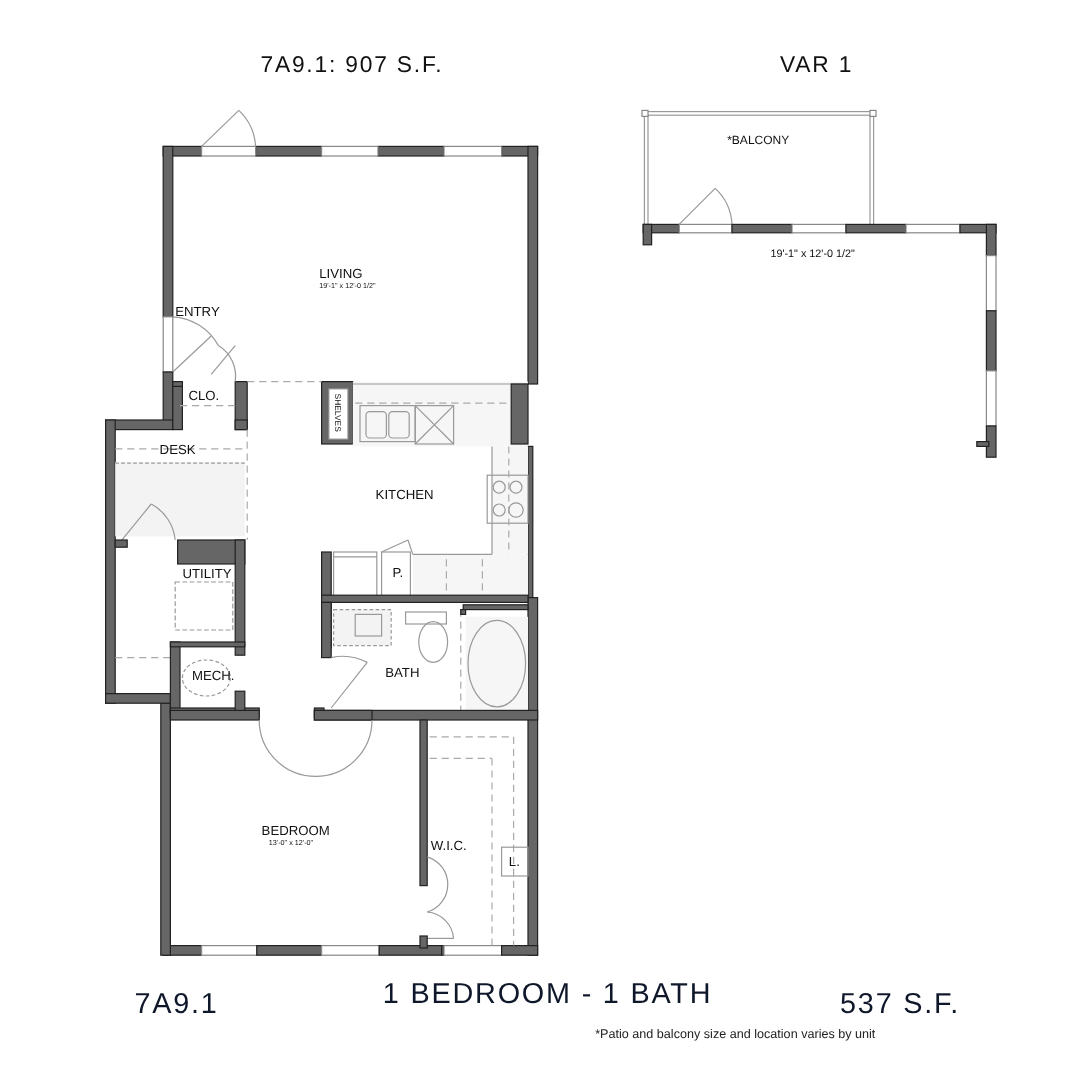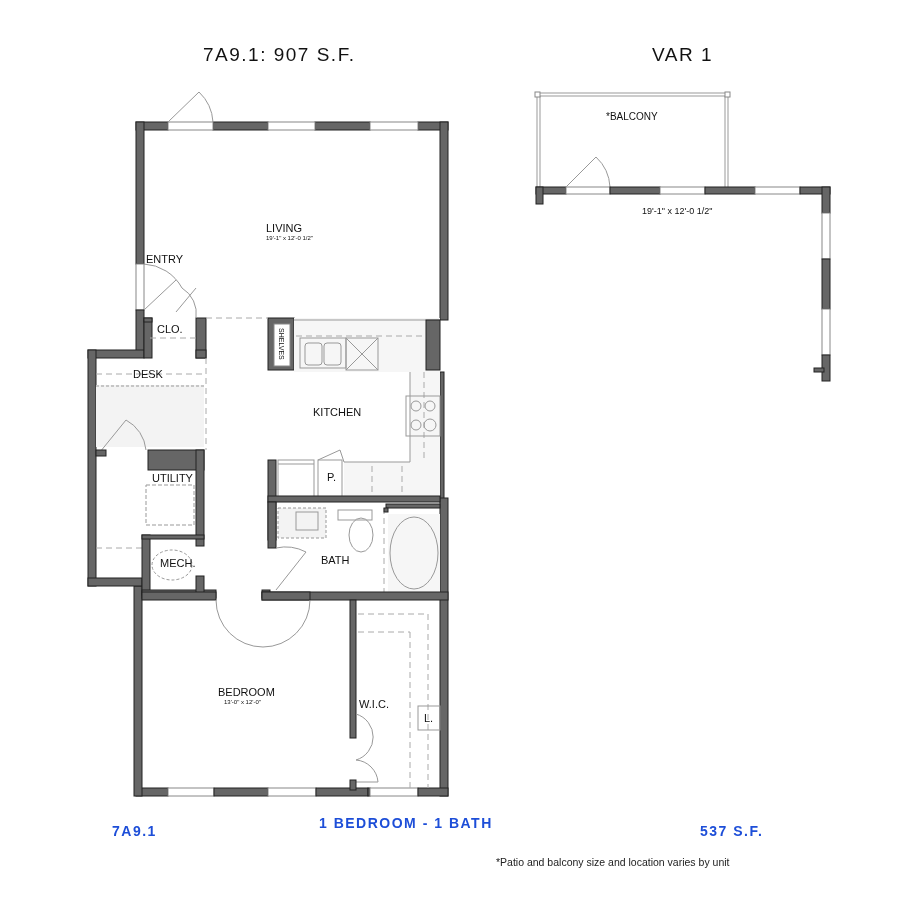--- a/index.html
+++ b/index.html
@@ -1,33 +1,33 @@
 <!DOCTYPE html>
 <html><head>
 <meta charset="utf-8">
 <style>
   html, body { margin:0; padding:0; background:#ffffff; }
   body { width:900px; height:900px; position:relative; overflow:hidden; font-family:"Liberation Sans", sans-serif; color:#111; }
-  .hdr { position:absolute; font-size:19px; letter-spacing:1.5px; color:#111; }
-  .ftr { position:absolute; font-size:14px; letter-spacing:1.5px; color:#1d4ed8;font-weight:bold; }
+  .hdr { position:absolute; font-size:19px; letter-spacing:1.5px; color:#111;margin-left:14px; }
+  .ftr { position:absolute; font-size:24px; letter-spacing:1.5px; color:#0f172a; }
   .note { position:absolute; font-size:10.5px; color:#222; }
   svg { position:absolute; left:0; top:0; }
   .wall { fill:#666; stroke:#222; stroke-width:1; }
   .win { fill:#fff; stroke:#888; stroke-width:1; }
   .thin { fill:none; stroke:#999; stroke-width:1; }
   .dash { fill:none; stroke:#aaa; stroke-width:1; stroke-dasharray:6 4; }
   .lbl { font-family:"Liberation Sans", sans-serif; font-size:11px; fill:#111; }
   .dim { font-family:"Liberation Sans", sans-serif; font-size:6px; fill:#111; }
   .dim2 { font-family:"Liberation Sans", sans-serif; font-size:9px; fill:#111; }
 </style>
 </head>
 <body>
 
 <div class="hdr" style="left:203px; top:44px;">7A9.1: 907 S.F.</div>
-<div class="hdr" style="left:652px; top:44px;text-align:center;">VAR 1</div>
+<div class="hdr" style="left:636px; top:44px;text-align:center;">VAR 1</div>
 
 <svg width="900" height="900" viewBox="0 0 900 900">
 
   <g>
 
     <rect class="wall" x="136" y="122" width="32" height="8"></rect>
     <rect class="wall" x="213" y="122" width="55" height="8"></rect>
     <rect class="wall" x="315" y="122" width="55" height="8"></rect>
     <rect class="wall" x="418" y="122" width="30" height="8"></rect>
 

